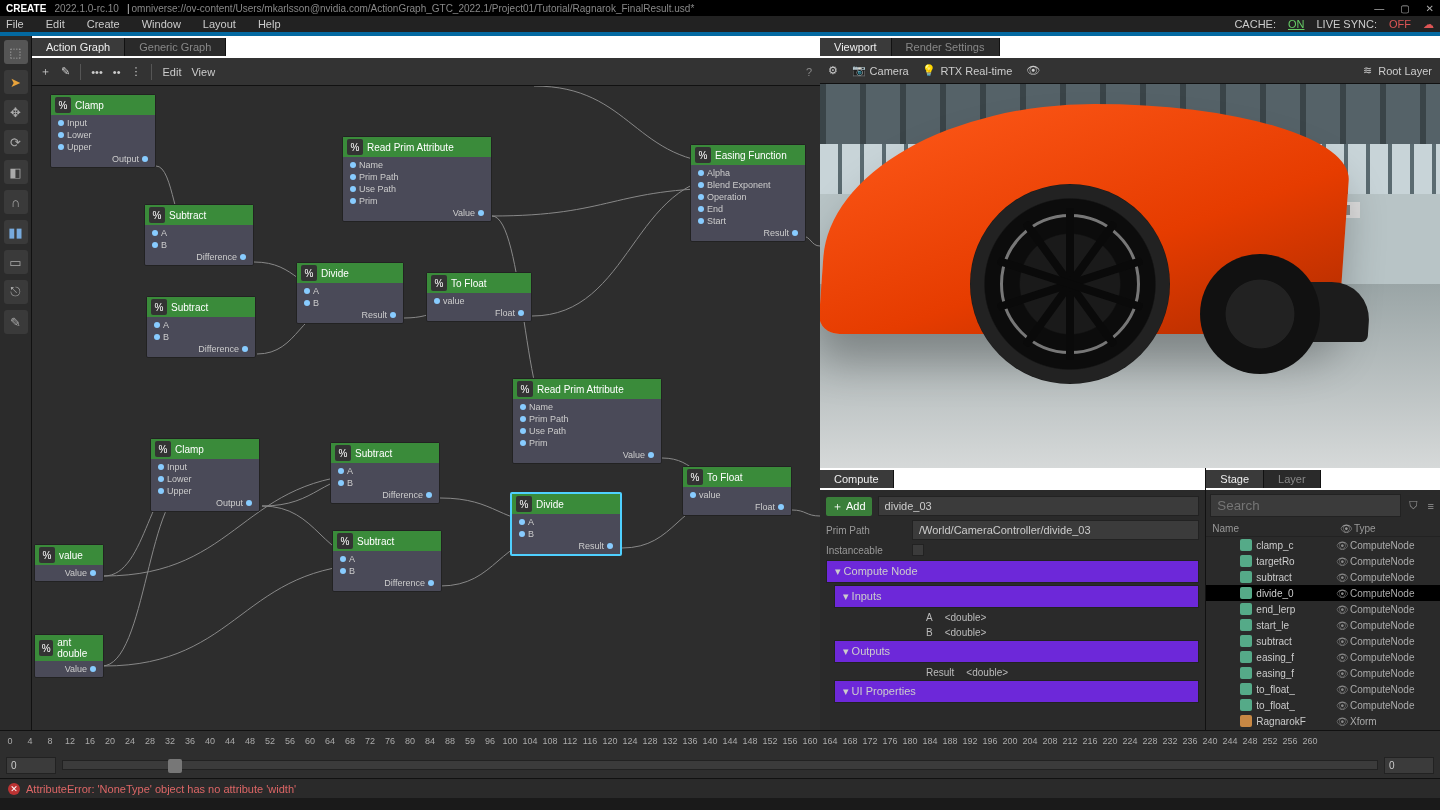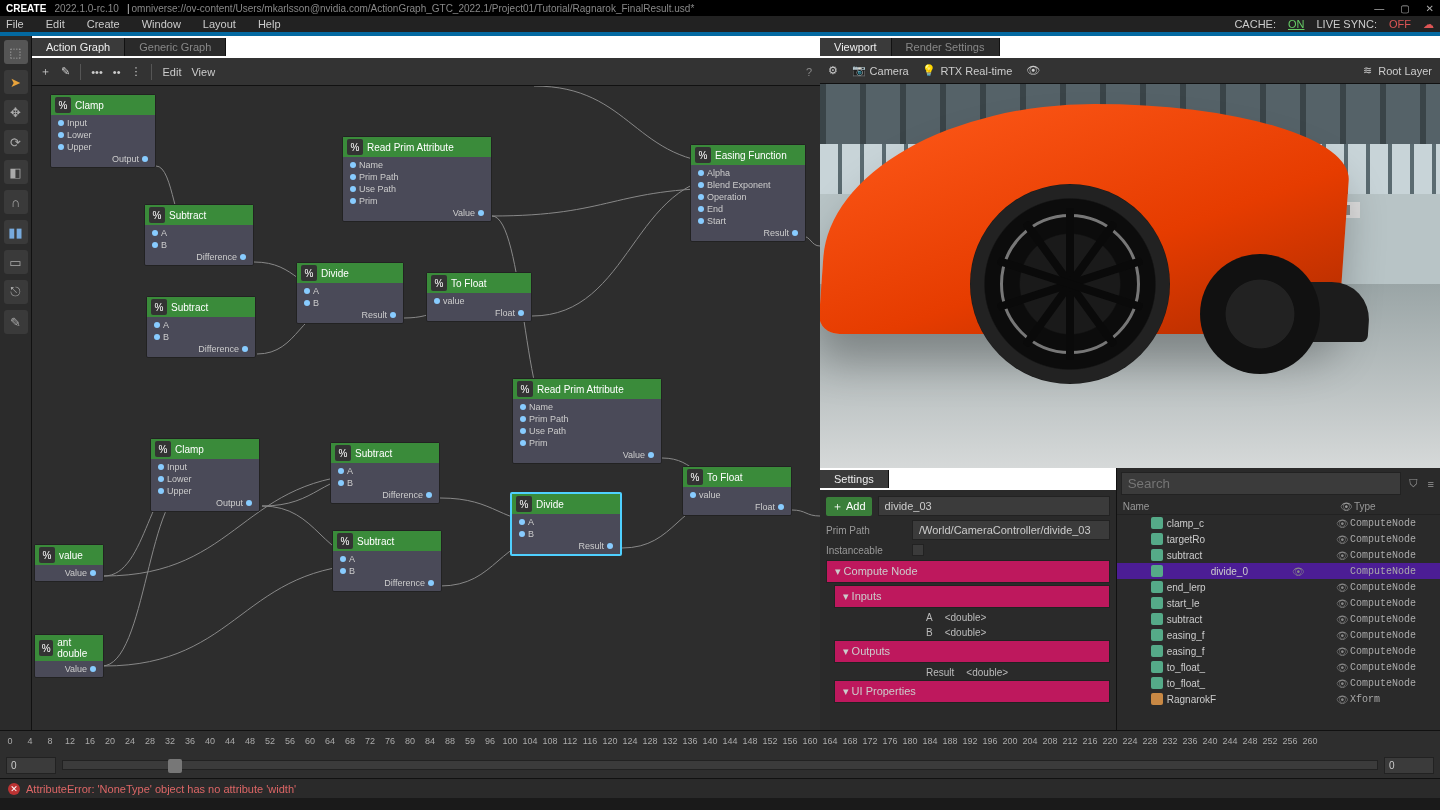--- a/index.html
+++ b/index.html
@@ -73,35 +73,35 @@
 .rear-wheel { position: absolute; right: 120px; top: 170px; width: 120px; height: 120px; background: radial-gradient(circle,#222 0 40%, #111 41% 100%); border-radius: 50%; }
 
 
 .bottom-panels { flex: 1; display: flex; min-height: 0; }
 .prop-panel { width: 412px; background: #2a2a2a; border-right: 1px solid #111; display: flex; flex-direction: column; }
 .prop-body { flex:1; overflow:auto; padding:6px; font-size:11px; }
 .prop-row { display:flex; align-items:center; margin-bottom:4px; gap:6px; }
 .prop-row .label { width:80px; color:#999; font-size:10px; }
 .prop-row input { flex:1; background:#3b3b3b; border:1px solid #222; color:#ccc; padding:3px 6px; font-size:11px; }
 .add-btn { background:#3a7f3a; color:#fff; padding:2px 6px; border-radius:2px; display:flex; align-items:center; gap:3px; }
-.section-header { background:#be185d; padding:4px 8px; margin:0 0 2px; border:1px solid #222; font-size:11px; }
+.section-header { background:#6d28d9; padding:4px 8px; margin:0 0 2px; border:1px solid #222; font-size:11px; }
 .io-row { display:flex; padding:2px 0 2px 100px; gap:12px; color:#bbb; font-size:10px; }
 
 .stage-panel { flex:1; background:#2a2a2a; display:flex; flex-direction:column; }
 .stage-search { margin:4px; background:#3b3b3b; border:1px solid #222; color:#888; padding:3px 6px; }
 .stage-head { display:flex; padding:2px 6px; font-size:10px; color:#999; border-bottom:1px solid #222; }
 .stage-head .n { flex:1; } .stage-head .t { width:80px; }
 .stage-rows { flex:1; overflow:auto; }
 .stage-row { display:flex; padding:2px 6px; font-size:10px; align-items:center; }
-.stage-row.sel { background:#4c1d95;gap:44px; }
+.stage-row.sel { background:#000000; }
 .stage-row .ico { width:12px; height:12px; background:#5a8; border-radius:2px; margin:0 4px 0 28px; }
 .stage-row .ico.x { background:#c88844; }
 .stage-row .n { flex:1; overflow:hidden; text-overflow:ellipsis; white-space:nowrap; }
 .stage-row .vis { width:14px; color:#888; }
-.stage-row .t { width:84px; color:#aaa;font-family:Liberation Mono, monospace; }
+.stage-row .t { width:84px; color:#aaa; }
 
 
 .timeline { height: 48px; background: #2e2e2e; border-top:1px solid #111; }
 .ticks { height:20px; display:flex; font-size:9px; color:#aaa; align-items:center; white-space:nowrap; overflow:hidden; }
 .ticks span { width:20px; text-align:center; flex:0 0 20px; }
 .tl-ctrl { height:28px; display:flex; align-items:center; gap:6px; padding:0 6px; }
 .tl-ctrl input { width:50px; background:#3b3b3b; border:1px solid #222; color:#ccc; padding:2px 4px; font-size:10px; }
 .tl-ctrl .track { flex:1; height:10px; background:#3b3b3b; border:1px solid #222; position:relative; }
 .tl-ctrl .handle { position:absolute; left:8%; top:-2px; width:14px; height:14px; background:#777; border-radius:2px; }
 
@@ -401,21 +401,21 @@
           <div class="spoke" style="transform:rotate(144deg)"></div>
           <div class="spoke" style="transform:rotate(216deg)"></div>
           <div class="spoke" style="transform:rotate(288deg)"></div>
         </div>
       </div>
 
       <div class="bottom-panels">
 
         <div class="prop-panel">
           <div class="tabs">
-              <div class="tab active">Settings</div>
+              <div class="tab active">Compute</div>
             </div>
           <div class="prop-body">
             <div class="prop-row">
               <span class="add-btn">＋ <span>Add</span></span>
               <input value="divide_03" style="">
             </div>
             <div class="prop-row">
               <span class="label">Prim Path</span>
               <input value="/World/CameraController/divide_03" style="">
             </div>
@@ -436,20 +436,24 @@
             <div class="section-header" style="margin-left:8px">▾ <span>Outputs</span></div>
             <div class="io-row">
                 <span>Result</span>
                 <span>&lt;double&gt;</span>
               </div>
             <div class="section-header" style="margin-left:8px">▾ <span>UI Properties</span></div>
           </div>
         </div>
 
         <div class="stage-panel">
+          <div class="tabs">
+            <div class="tab active">Stage</div>
+            <div class="tab">Layer</div>
+          </div>
           <div style="display:flex;align-items:center">
             <input class="stage-search" style="flex: 1 1 0%;" placeholder="Search">
             <span style="margin:0 4px;color:#999">⛉</span>
             <span style="margin:0 6px;color:#999">≡</span>
           </div>
           <div class="stage-head">
             <span class="n">Name</span>
             <span style="width:14px">👁</span>
             <span class="t">Type</span>
           </div>

